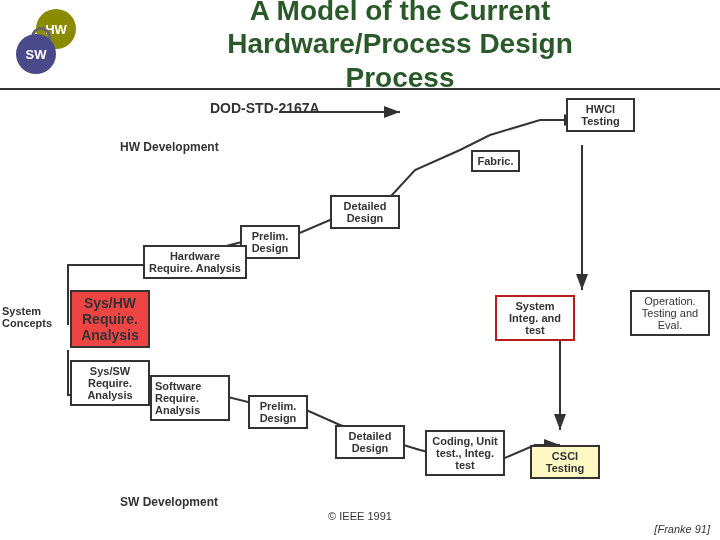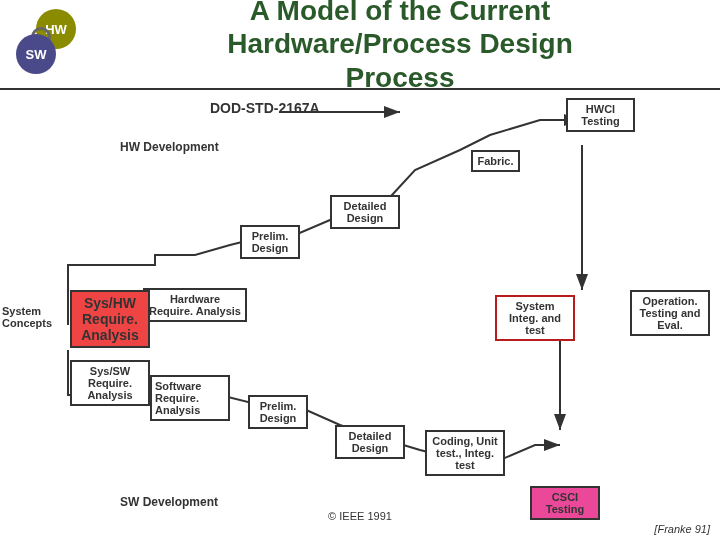--- a/index.html
+++ b/index.html
@@ -162,21 +162,20 @@
       top: 155px;
       left: 143px;
       width: 104px;
       text-align: center;
       font-size: 11px;
       font-weight: bold;
       color: #333;
       border: 2px solid #333;
       padding: 3px;
       background: #fff;
-      margin-top: 43px;
     }
 
     
     #sys-hw-box {
       position: absolute;
       top: 200px;
       left: 70px;
       width: 80px;
       text-align: center;
       font-size: 14px;
@@ -214,21 +213,21 @@
     }
 
     
     #operation-box {
       position: absolute;
       top: 200px;
       right: 10px;
       width: 80px;
       text-align: center;
       font-size: 11px;
-      font-weight: bold;
+      font-weight: normal;
       color: #333;
       border: 2px solid #333;
       padding: 3px;
       background: #fff;
     }
 
     
     #sys-sw-box {
       position: absolute;
       top: 270px;
@@ -307,22 +306,21 @@
       position: absolute;
       top: 355px;
       right: 120px;
       width: 70px;
       text-align: center;
       font-size: 11px;
       font-weight: bold;
       color: #333;
       border: 2px solid #333;
       padding: 3px;
-      background: #ec4899;
-      margin-top: 41px;
+      background: #fef9c3;
     }
 
     
     #sw-dev-label {
       position: absolute;
       top: 405px;
       left: 120px;
       font-size: 12px;
       font-weight: bold;
       color: #333;

